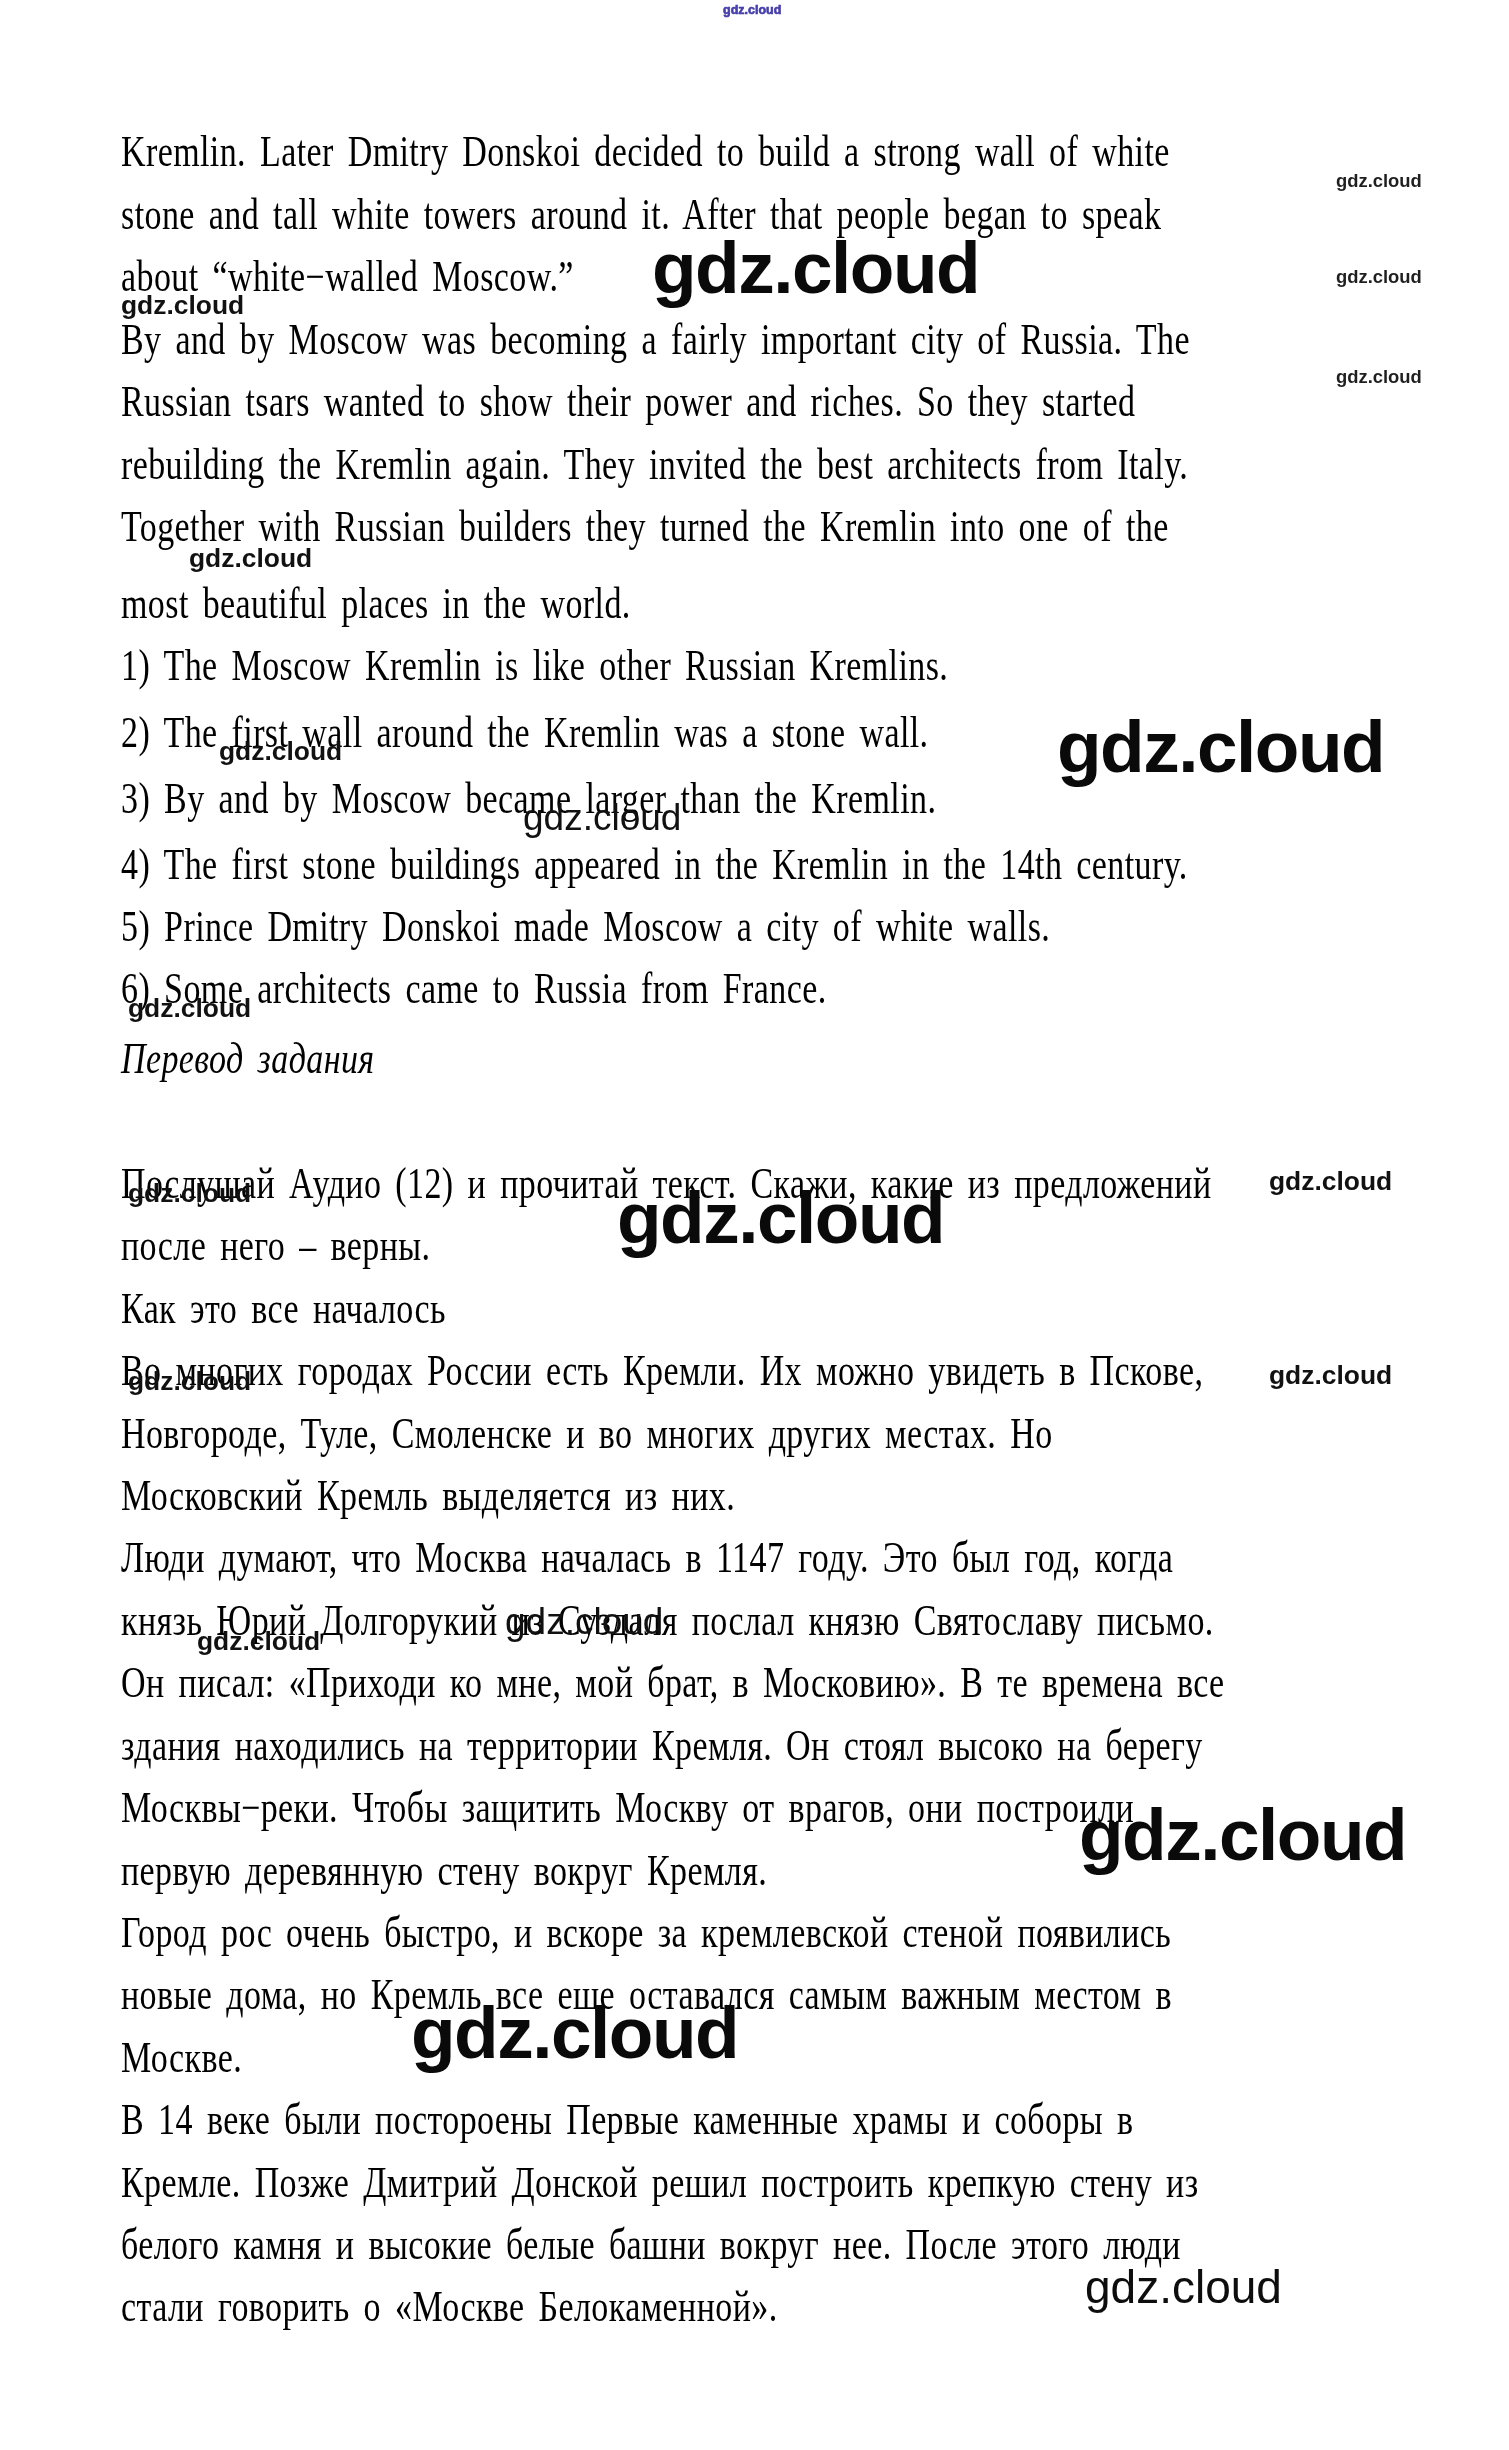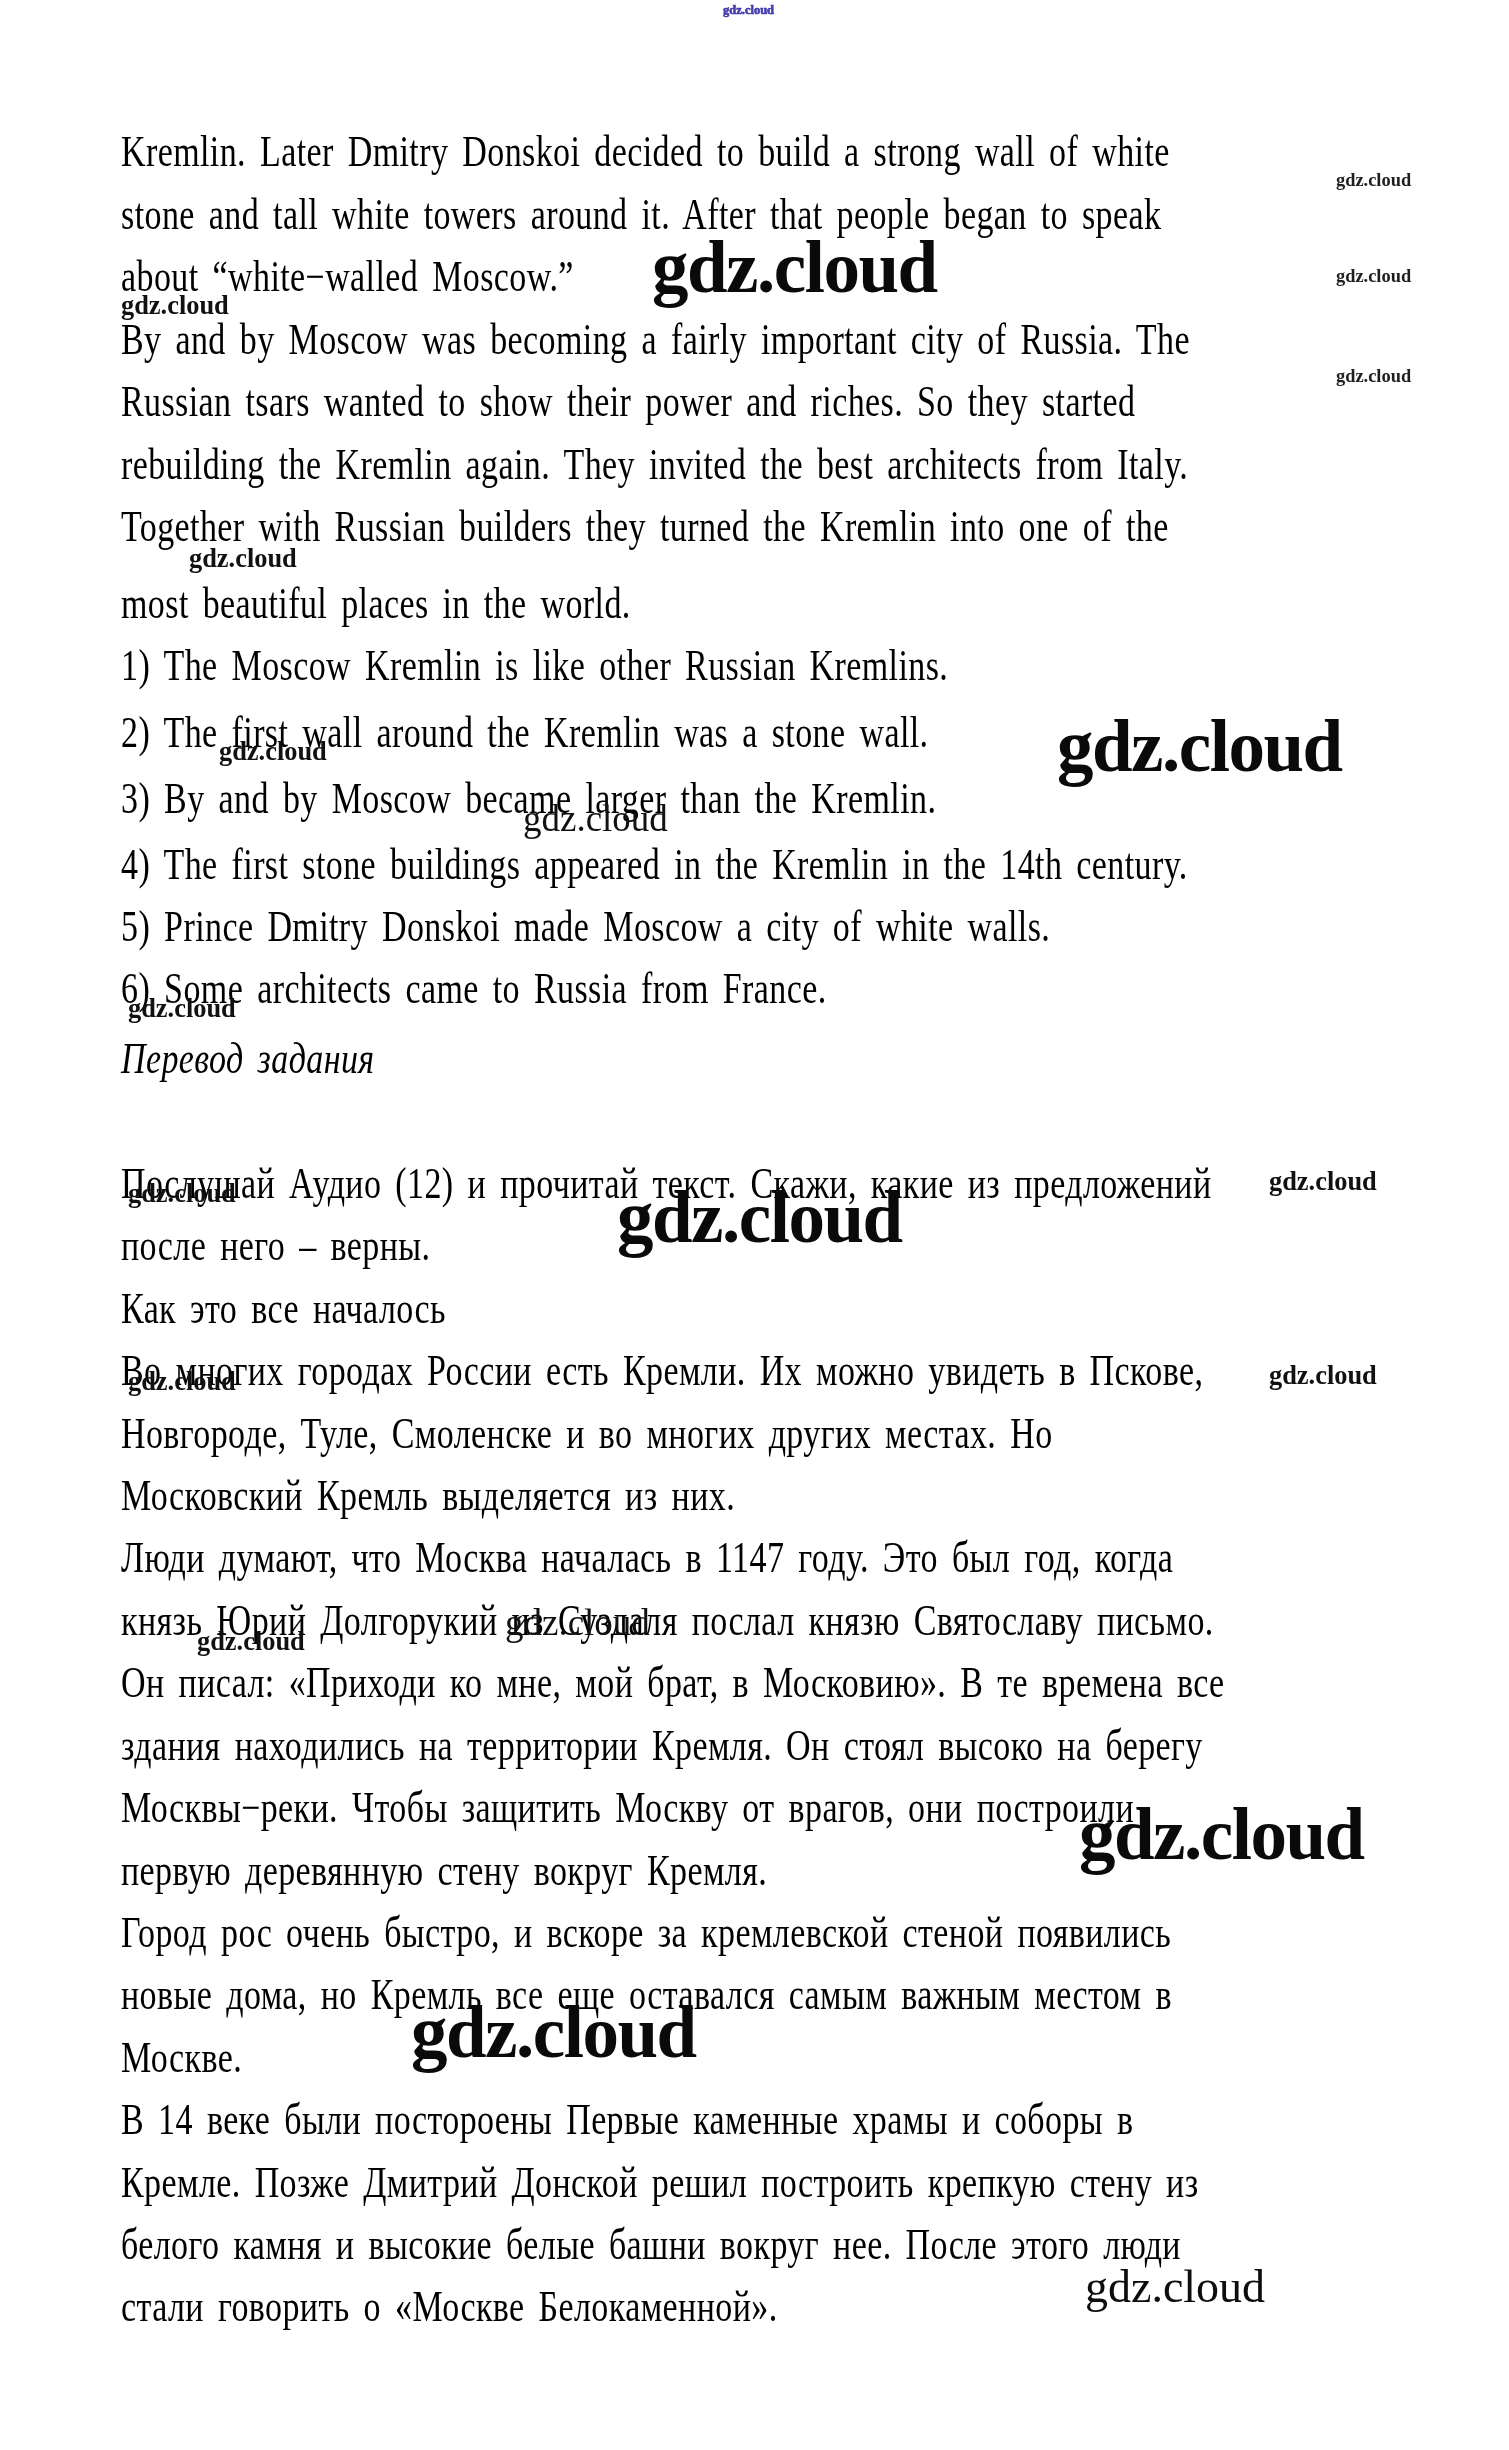--- a/index.html
+++ b/index.html
@@ -20,21 +20,21 @@
     color: #000000;
     white-space: nowrap;
     letter-spacing: 0.4px;
     word-spacing: 5.1px;
     transform: scaleY(1.28);
     transform-origin: 0 0;
   }
   .line.italic { font-style: italic; }
   .wm {
     position: absolute;
-    font-family: Liberation Serif, serif;
+    font-family: Liberation Sans, sans-serif;
     color: #0d0d0d;
     white-space: nowrap;
   }
   .wm-tiny {
     font-size: 12.5px;
     font-weight: 700;
     -webkit-text-stroke: 0.6px #3d35a5;
   }
   .wm-xs { font-size: 18.4px; font-weight: 600; color: #1f1f1f; }
   .wm-sm { font-size: 26.4px; font-weight: 600; color: #111111; }

